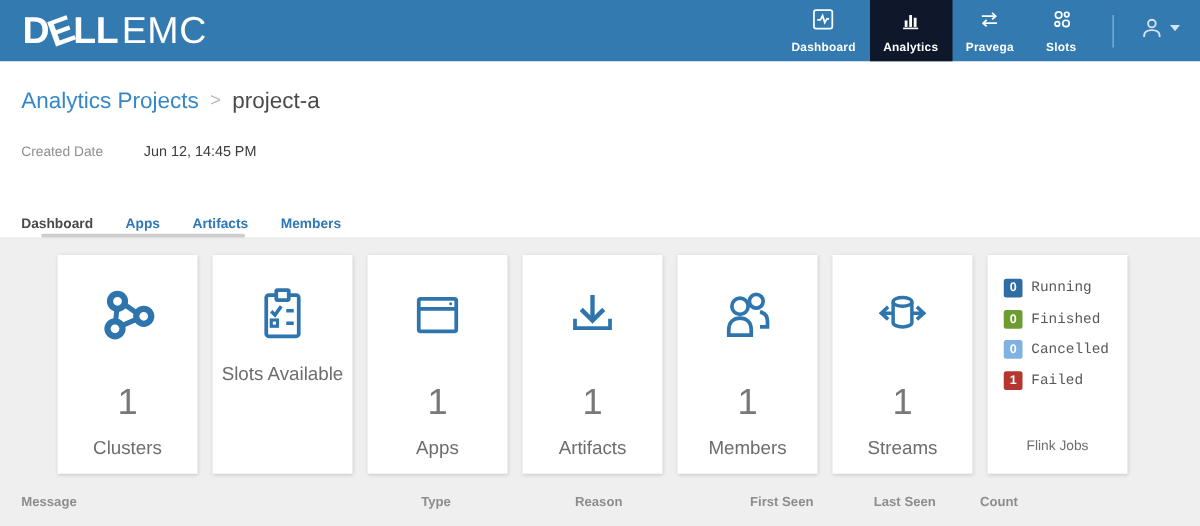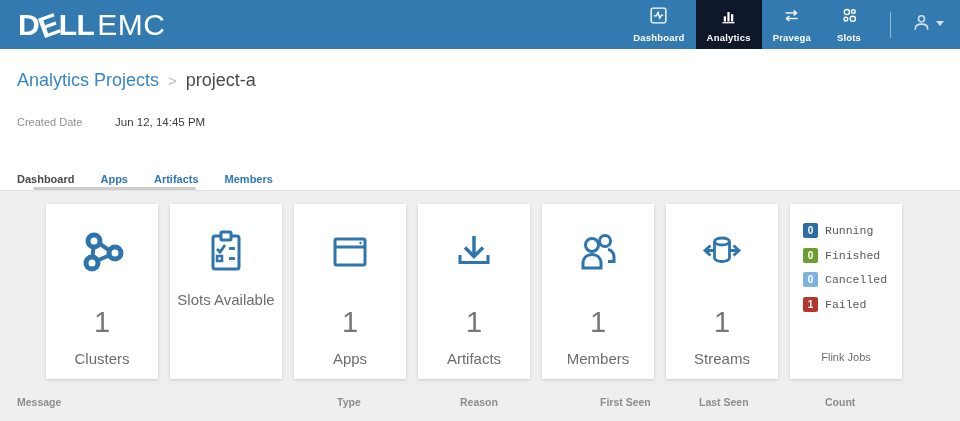--- a/index.html
+++ b/index.html
@@ -290,14 +290,14 @@
 
   </div>
 </div>
 
 <div class="table-headers">
   <span class="th" style="left:17px">Message</span>
   <span class="th" style="left:337px">Type</span>
   <span class="th" style="left:460px">Reason</span>
   <span class="th" style="left:600px">First Seen</span>
   <span class="th" style="left:699px">Last Seen</span>
-  <span class="th" style="left:825px">Count</span>
+  <span class="th" style="left:784px">Count</span>
 </div>
 
 </body></html>

